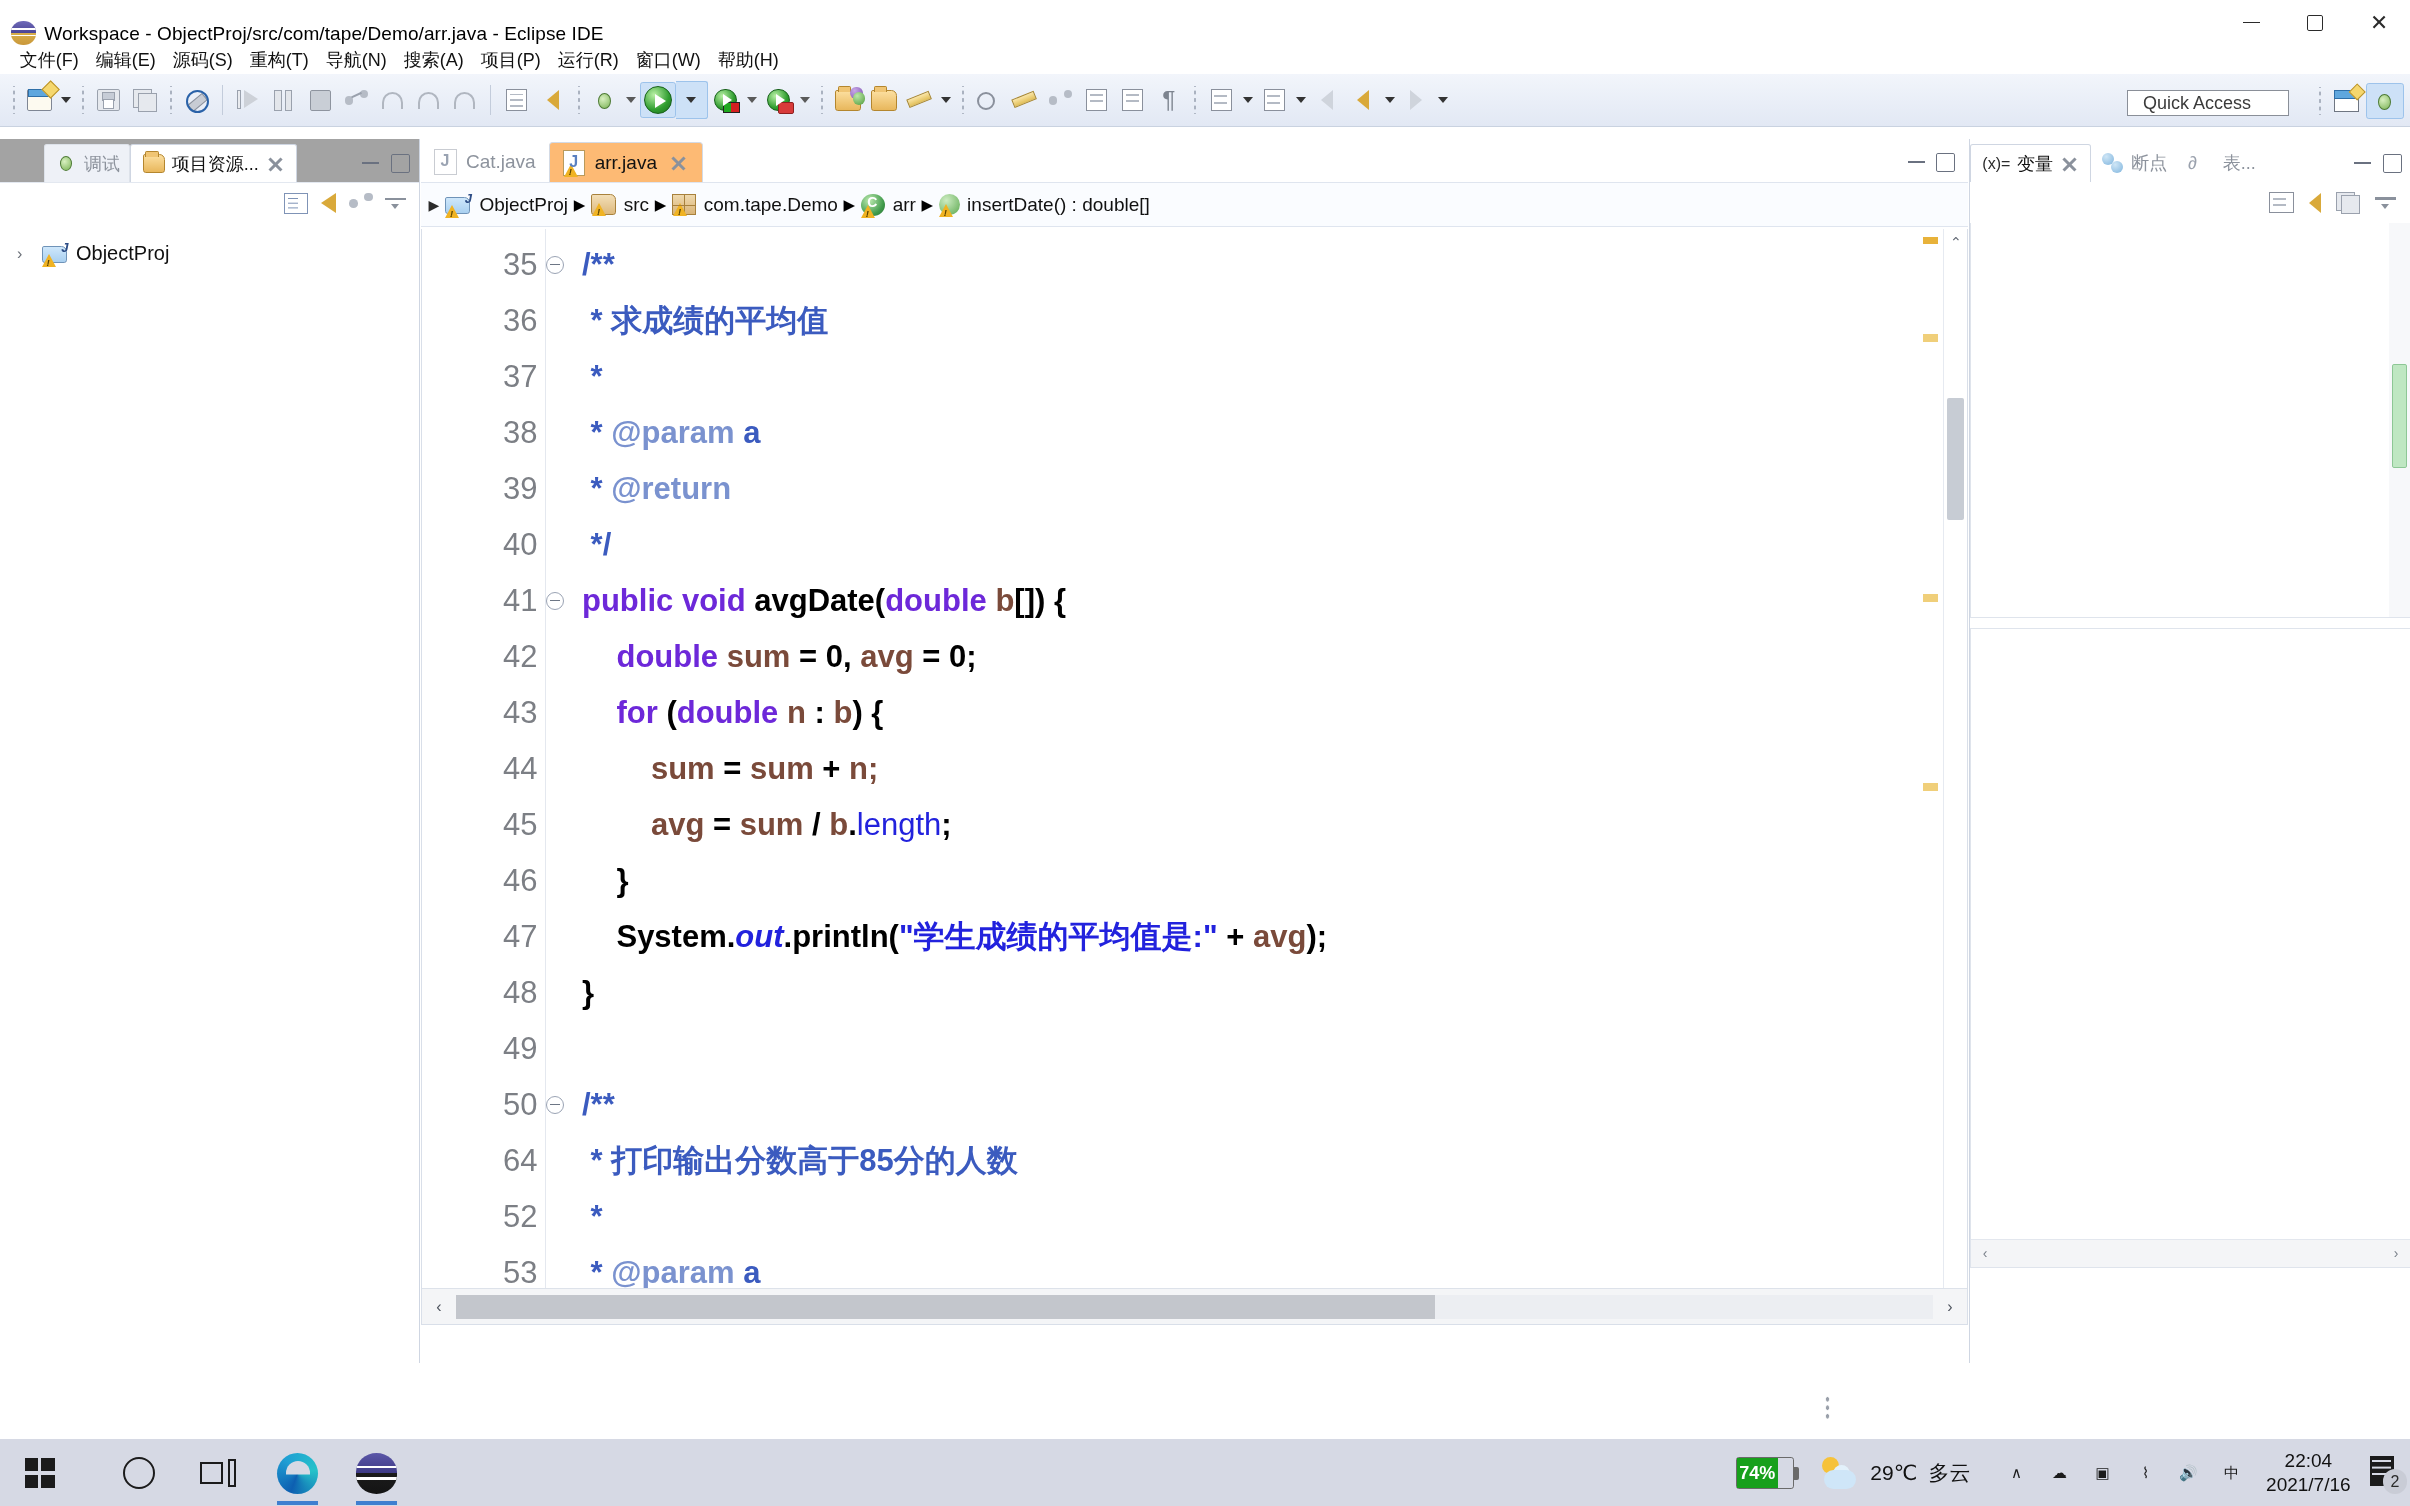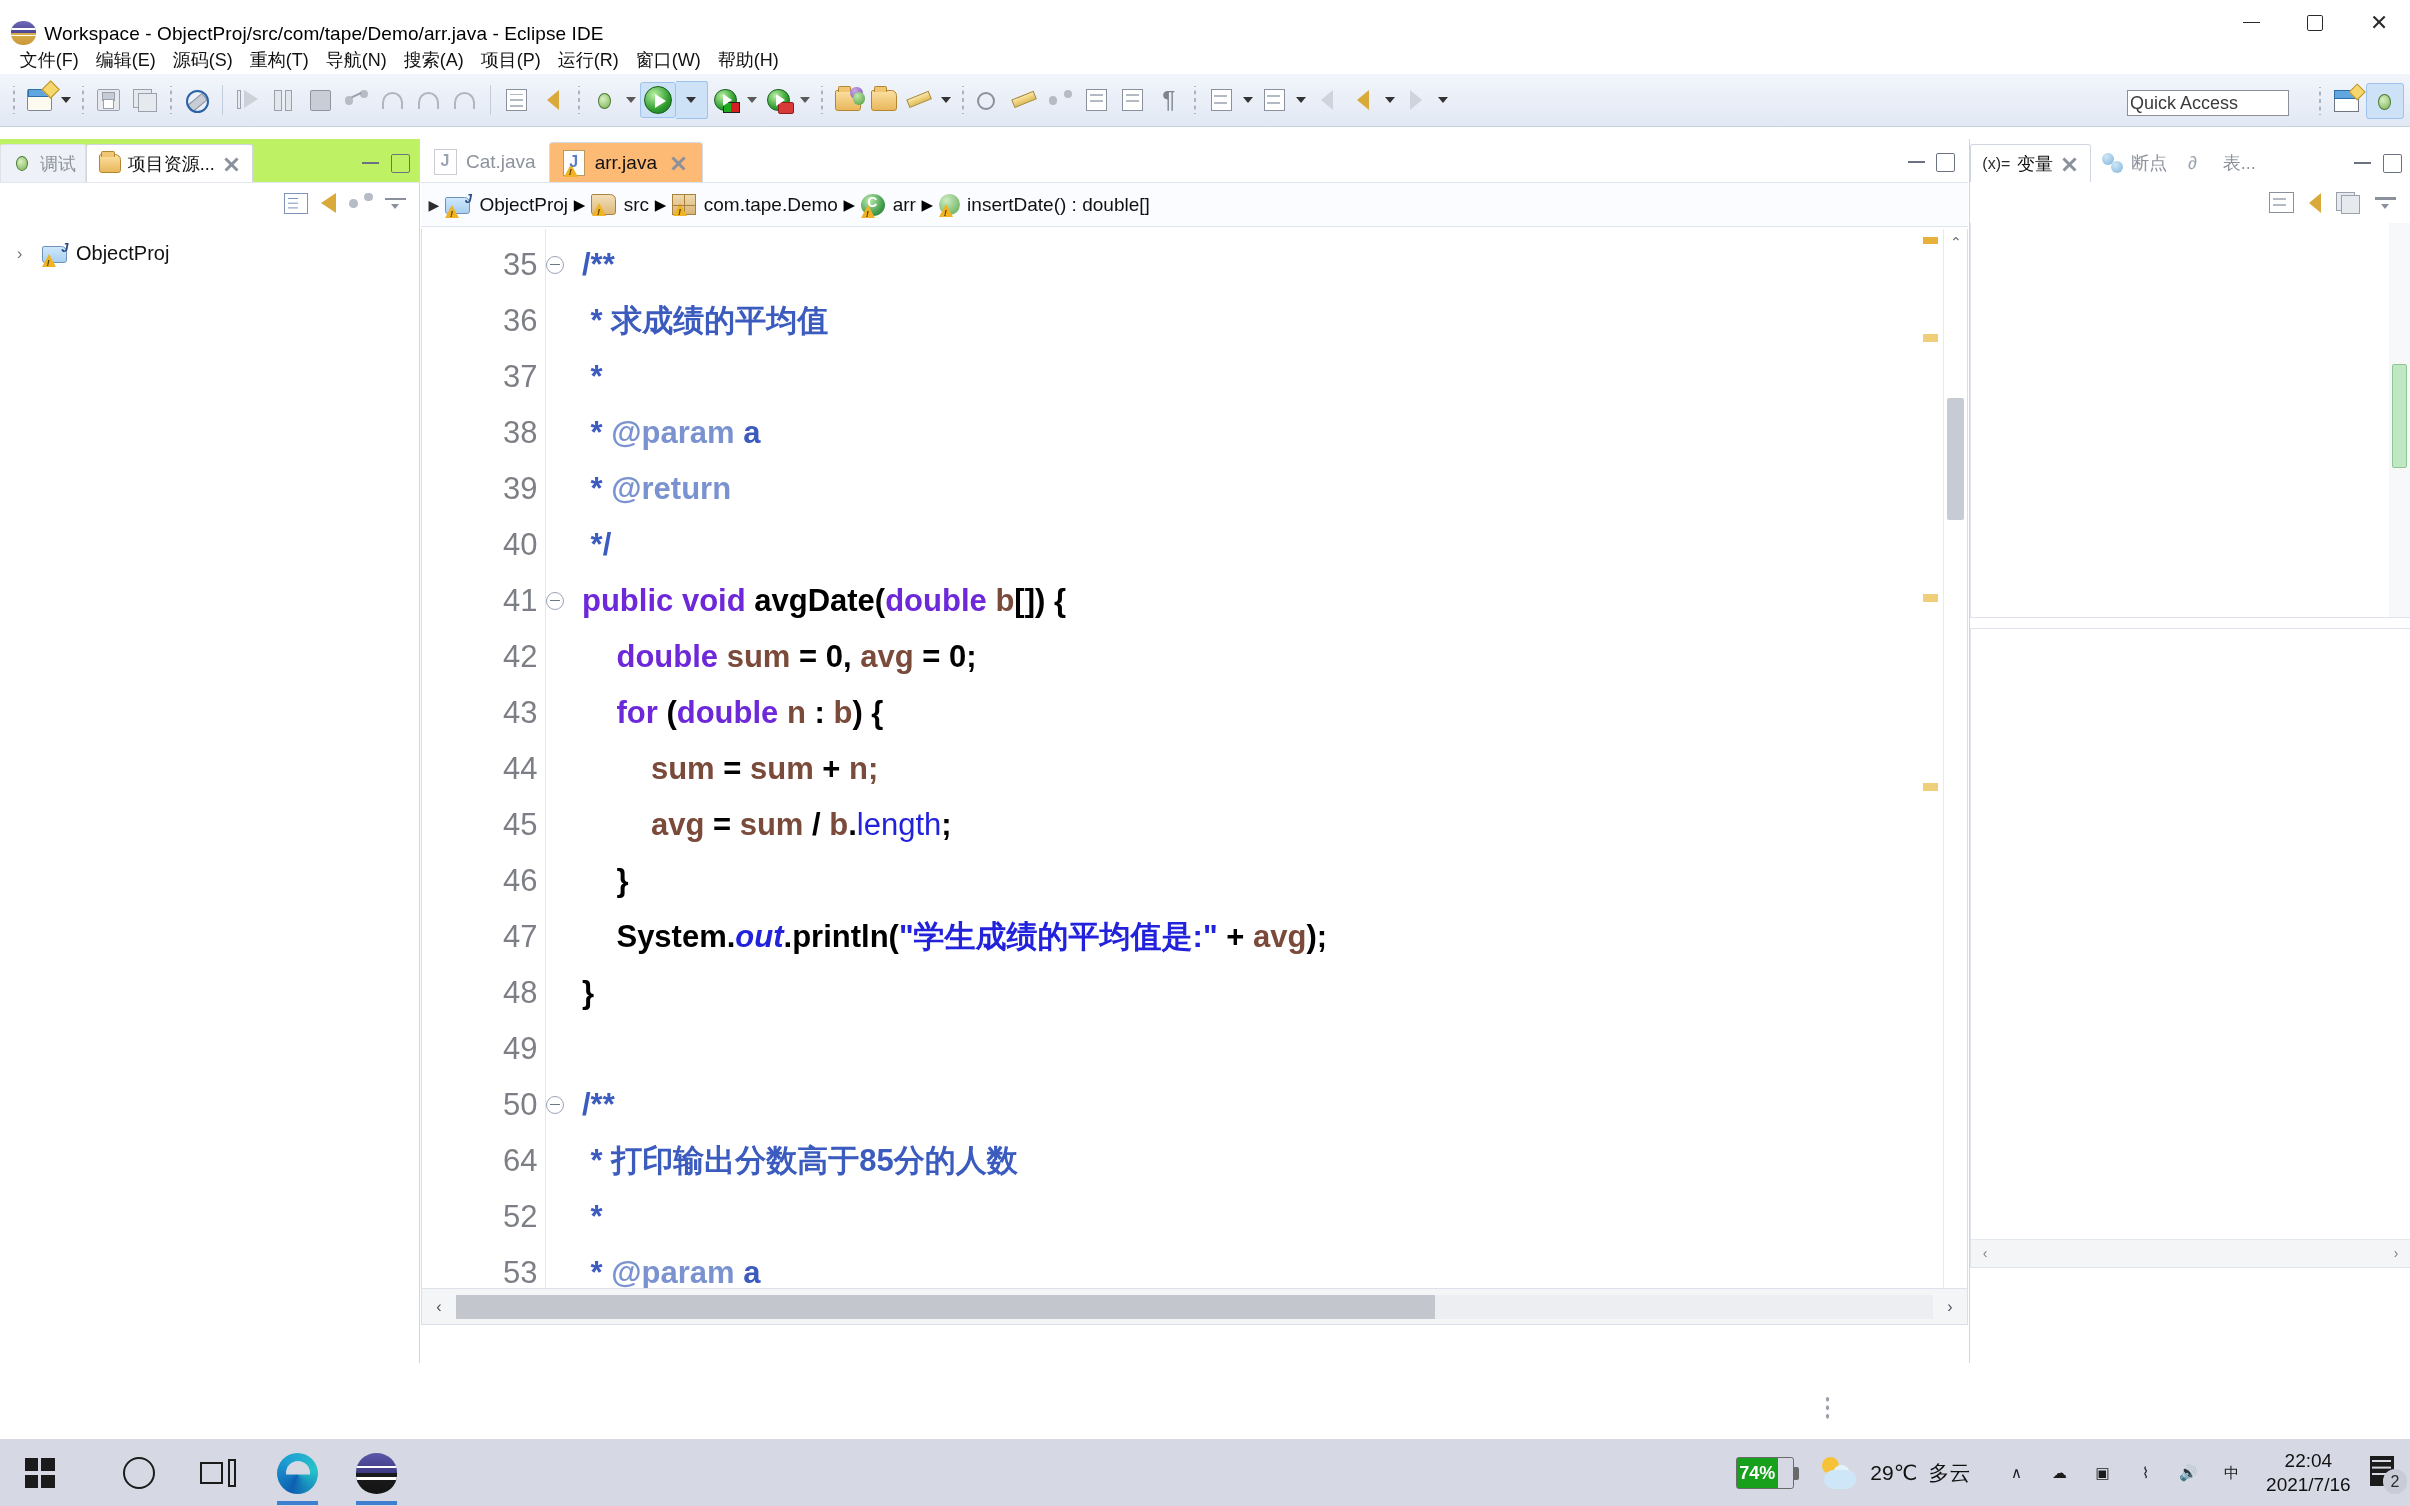--- a/index.html
+++ b/index.html
@@ -102,35 +102,35 @@
   .ic-search2:before{content:"";position:absolute;left:0;top:2.8px;width:14px;height:14px;border:2.4px solid #8a909c;border-radius:50%;}
   .ic-doc{width:21px;height:22.6px;background:#fff;border:1.4px solid #8a909c;position:relative;}
   .ic-doc .ln{position:absolute;left:2.8px;width:13px;height:1.9px;background:#b4bac4;}
   .ic-pilcrow{font-size:24.5px;color:#7d848f;line-height:1;}
   .arrow-left{width:0;height:0;border-top:10.4px solid transparent;border-bottom:10.4px solid transparent;border-right:12.2px solid #d9a93a;position:relative;}
   .arrow-right-o{width:0;height:0;border-top:10.4px solid transparent;border-bottom:10.4px solid transparent;border-left:12.2px solid #cfd4dc;}
 
   .quickaccess {
     position:absolute; right:122px; top:90px; width:162px; height:26px;
     background:#fff; border:0.9px solid #8a8f98; display:flex; align-items:center;
-    padding-left:2px; font-size:18px; color:#3b3b3b;
+    padding-left:15px; font-size:18px; color:#3b3b3b;
   }
   .tb-right { position:absolute; right:7.5px; top:83px; display:flex; align-items:center; }
   .persp-btn { width:38px;height:36px; display:flex;align-items:center;justify-content:center; }
   .persp-btn.sel { background:#cde1f7; border:0.9px solid #9dc3eb; border-radius:2.8px;}
   .ic-persp{width:24.5px;height:21.7px;background:#fff;border:1.4px solid #6f7682;position:relative;}
   .ic-persp:before{content:"";position:absolute;left:-0.9px;top:-0.9px;right:-0.9px;height:6.6px;background:#5fa7de;border:0.9px solid #2f6fa8;}
   .ic-persp:after{content:"";position:absolute;right:-5.6px;top:-5.6px;width:10.4px;height:10.4px;background:#f5d76e;border:1.4px solid #b9922c;transform:rotate(45deg);}
 
   
   .workbench { position:absolute; left:0; top:128px; width:2411px; height:1262px; background:#ffffff; }
 
   
   .leftview { position:absolute; left:0; top:11.3px; width:420px; height:1224px; background:#ffffff; border-right:0.9px solid #cfd6e2;}
-  .viewtabs { height:43px; display:flex; align-items:flex-end; background:#bef264; }
+  .viewtabs { height:43px; display:flex; align-items:flex-end; background:#a3a3a3;padding-left:44px; }
   .vtab { height:38px; display:flex; align-items:center; padding:0 9.4px 0 11.3px; font-size:18px; color:#8d939d; gap:6.6px; }
   .vtab.sel { background:#ffffff; color:#111; border:0.9px solid #cfd6e2; border-bottom:none;
               border-radius:2.8px 2.8px 0 0; box-shadow:inset 0 2.8px 0 #ffffff; }
   .vtab.inactive { background:#eef1f7; border:0.9px solid #dde2ea; border-bottom:none; border-radius:2.8px 2.8px 0 0;}
   .close-x { width:21px;height:21px;position:relative;display:inline-block; }
   .close-x:before,.close-x:after{content:"";position:absolute;left:1.9px;top:9.4px;width:17px;height:2.8px;background:#8a919c;}
   .close-x:before{transform:rotate(45deg);} .close-x:after{transform:rotate(-45deg);}
   .vtoolrow { height:41px; display:flex; align-items:center; justify-content:flex-end; padding-right:13px; gap:13px;
               border-top:0.9px solid #e3e8f0;}
   .ic-collapse{width:24.5px;height:21px;background:#fff;border:1.4px solid #7f93b6;position:relative;}

